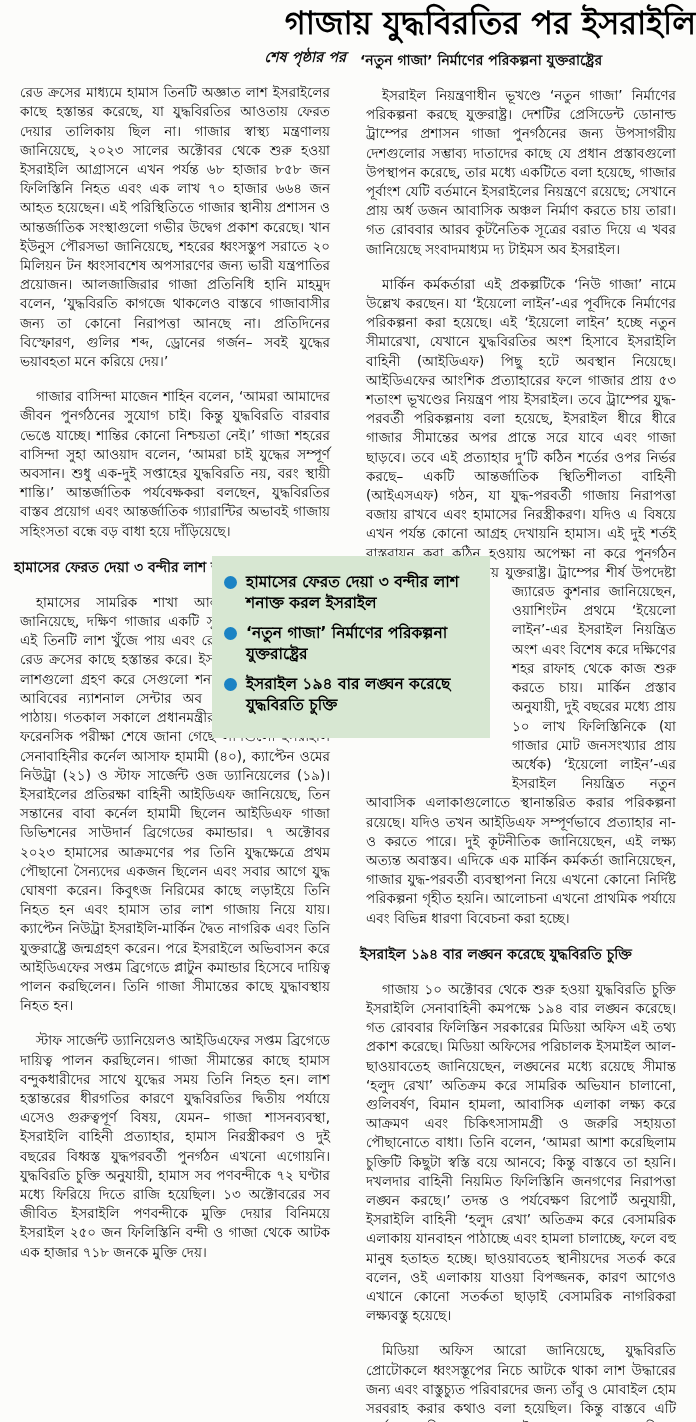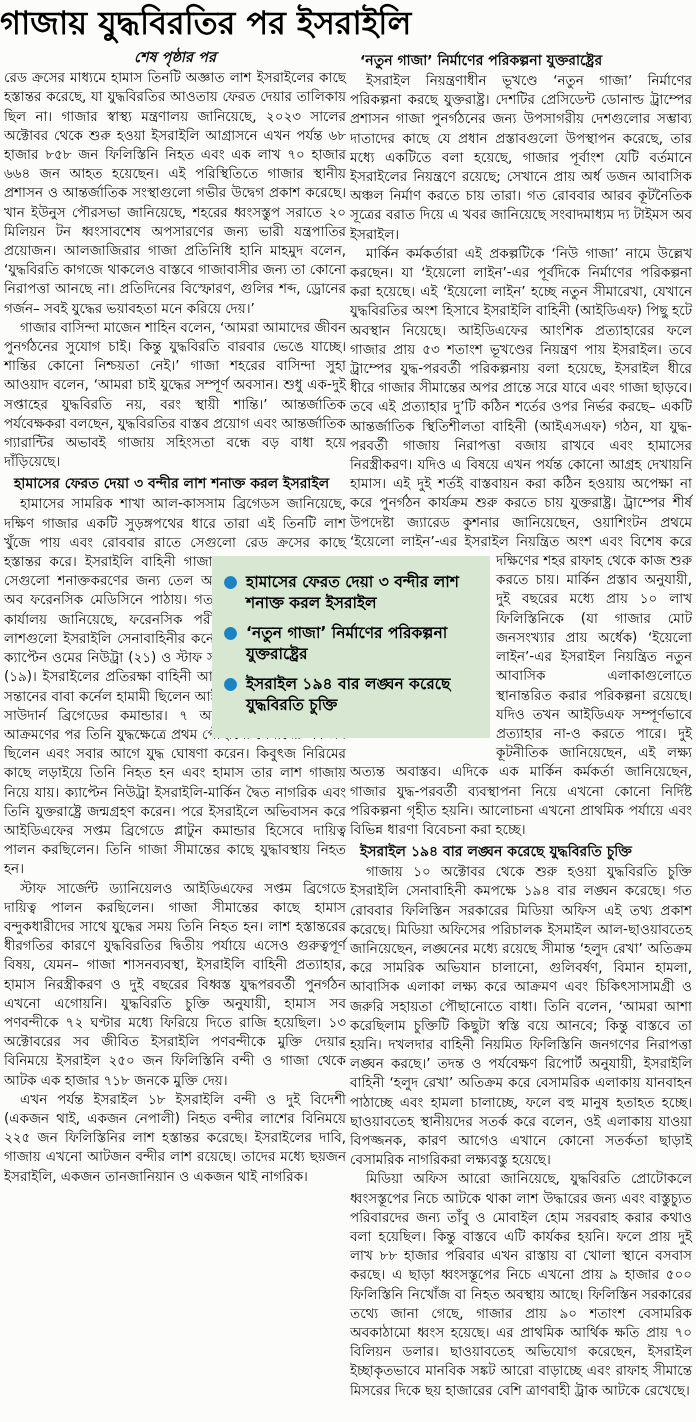--- a/index.html
+++ b/index.html
@@ -6,39 +6,39 @@
   body{
     width:696px;height:1422px;
     background:#fcfcfa;
     font-family:"DejaVu Sans",sans-serif;
     color:#0c0c0c;
     position:relative;
     overflow:hidden;
   }
   .headline{
     position:absolute;left:0;top:2px;width:696px;
-    text-align:left;font-weight:bold;font-size:32px;line-height:42px;
+    text-align:right;font-weight:bold;font-size:32px;line-height:42px;
     color:#000;
   }
   .col{
     position:absolute;top:48px;width:342px;
     font-size:13.5px;line-height:19.2px;
     text-align:justify;
   }
   .col-left{left:4px;}
   .col-right{left:350px;}
   .dateline{
     font-weight:bold;font-style:italic;font-size:14.5px;
-    margin:0 0 1px 0;text-align:center;
+    margin:0 0 1px 0;text-align:right;
   }
   .sec-h{
     font-weight:bold;font-size:14px;line-height:20px;
     margin:2px 0 1px 0;text-align:left;text-indent:10px;
   }
-  p.body-p{margin:0;text-indent:16px;}
+  p.body-p{margin:16px;text-indent:16px;}
   p.no-indent{text-indent:0;}
   
   .spacer-l{
     float:right;width:134px;height:223px;margin-left:6px;
     shape-outside:inset(41px 0 0 0);
   }
   .spacer-r{
     float:left;width:140px;height:500px;margin-right:6px;
     shape-outside:inset(318px 0 0 0);
   }
@@ -64,21 +64,20 @@
 
 <div class="headline">গাজায় যুদ্ধবিরতির পর ইসরাইলি</div>
 
 <div class="col col-left">
   <div class="dateline">শেষ পৃষ্ঠার পর</div>
   <p class="body-p no-indent">রেড ক্রসের মাধ্যমে হামাস তিনটি অজ্ঞাত লাশ ইসরাইলের কাছে হস্তান্তর করেছে, যা যুদ্ধবিরতির আওতায় ফেরত দেয়ার তালিকায় ছিল না। গাজার স্বাস্থ্য মন্ত্রণালয় জানিয়েছে, ২০২৩ সালের অক্টোবর থেকে শুরু হওয়া ইসরাইলি আগ্রাসনে এখন পর্যন্ত ৬৮ হাজার ৮৫৮ জন ফিলিস্তিনি নিহত এবং এক লাখ ৭০ হাজার ৬৬৪ জন আহত হয়েছেন। এই পরিস্থিতিতে গাজার স্থানীয় প্রশাসন ও আন্তর্জাতিক সংস্থাগুলো গভীর উদ্বেগ প্রকাশ করেছে। খান ইউনুস পৌরসভা জানিয়েছে, শহরের ধ্বংসস্তুপ সরাতে ২০ মিলিয়ন টন ধ্বংসাবশেষ অপসারণের জন্য ভারী যন্ত্রপাতির প্রয়োজন। আলজাজিরার গাজা প্রতিনিধি হানি মাহমুদ বলেন, ‘যুদ্ধবিরতি কাগজে থাকলেও বাস্তবে গাজাবাসীর জন্য তা কোনো নিরাপত্তা আনছে না। প্রতিদিনের বিস্ফোরণ, গুলির শব্দ, ড্রোনের গর্জন– সবই যুদ্ধের ভয়াবহতা মনে করিয়ে দেয়।’</p>
   <p class="body-p">গাজার বাসিন্দা মাজেন শাহিন বলেন, ‘আমরা আমাদের জীবন পুনর্গঠনের সুযোগ চাই। কিন্তু যুদ্ধবিরতি বারবার ভেঙে যাচ্ছে। শান্তির কোনো নিশ্চয়তা নেই।’ গাজা শহরের বাসিন্দা সুহা আওয়াদ বলেন, ‘আমরা চাই যুদ্ধের সম্পূর্ণ অবসান। শুধু এক-দুই সপ্তাহের যুদ্ধবিরতি নয়, বরং স্থায়ী শান্তি।’ আন্তর্জাতিক পর্যবেক্ষকরা বলছেন, যুদ্ধবিরতির বাস্তব প্রয়োগ এবং আন্তর্জাতিক গ্যারান্টির অভাবই গাজায় সহিংসতা বন্ধে বড় বাধা হয়ে দাঁড়িয়েছে।</p>
   <div class="sec-h">হামাসের ফেরত দেয়া ৩ বন্দীর লাশ শনাক্ত করল ইসরাইল</div>
   <p class="body-p">হামাসের সামরিক শাখা আল-কাসসাম ব্রিগেডস জানিয়েছে, দক্ষিণ গাজার একটি সুড়ঙ্গপথের ধারে তারা এই তিনটি লাশ খুঁজে পায় এবং রোববার রাতে সেগুলো রেড ক্রসের কাছে হস্তান্তর করে। ইসরাইলি বাহিনী গাজায় লাশগুলো গ্রহণ করে সেগুলো শনাক্তকরণের জন্য তেল আবিবের ন্যাশনাল সেন্টার অব ফরেনসিক মেডিসিনে পাঠায়। গতকাল সকালে প্রধানমন্ত্রীর কার্যালয় জানিয়েছে, ফরেনসিক পরীক্ষা শেষে জানা গেছে লাশগুলো ইসরাইলি সেনাবাহিনীর কর্নেল আসাফ হামামী (৪০), ক্যাপ্টেন ওমের নিউট্রা (২১) ও স্টাফ সার্জেন্ট ওজ ড্যানিয়েলের (১৯)। ইসরাইলের প্রতিরক্ষা বাহিনী আইডিএফ জানিয়েছে, তিন সন্তানের বাবা কর্নেল হামামী ছিলেন আইডিএফ গাজা ডিভিশনের সাউদার্ন ব্রিগেডের কমান্ডার। ৭ অক্টোবর ২০২৩ হামাসের আক্রমণের পর তিনি যুদ্ধক্ষেত্রে প্রথম পৌছানো সৈন্যদের একজন ছিলেন এবং সবার আগে যুদ্ধ ঘোষণা করেন। কিবুৎজ নিরিমের কাছে লড়াইয়ে তিনি নিহত হন এবং হামাস তার লাশ গাজায় নিয়ে যায়। ক্যাপ্টেন নিউট্রা ইসরাইলি-মার্কিন দ্বৈত নাগরিক এবং তিনি যুক্তরাষ্ট্রে জন্মগ্রহণ করেন। পরে ইসরাইলে অভিবাসন করে আইডিএফের সপ্তম ব্রিগেডে প্লাটুন কমান্ডার হিসেবে দায়িত্ব পালন করছিলেন। তিনি গাজা সীমান্তের কাছে যুদ্ধাবস্থায় নিহত হন।</p>
   <p class="body-p">স্টাফ সার্জেন্ট ড্যানিয়েলও আইডিএফের সপ্তম ব্রিগেডে দায়িত্ব পালন করছিলেন। গাজা সীমান্তের কাছে হামাস বন্দুকধারীদের সাথে যুদ্ধের সময় তিনি নিহত হন। লাশ হস্তান্তরের ধীরগতির কারণে যুদ্ধবিরতির দ্বিতীয় পর্যায়ে এসেও গুরুত্বপূর্ণ বিষয়, যেমন– গাজা শাসনব্যবস্থা, ইসরাইলি বাহিনী প্রত্যাহার, হামাস নিরস্ত্রীকরণ ও দুই বছরের বিধ্বস্ত যুদ্ধপরবর্তী পুনর্গঠন এখনো এগোয়নি। যুদ্ধবিরতি চুক্তি অনুযায়ী, হামাস সব পণবন্দীকে ৭২ ঘণ্টার মধ্যে ফিরিয়ে দিতে রাজি হয়েছিল। ১৩ অক্টোবরের সব জীবিত ইসরাইলি পণবন্দীকে মুক্তি দেয়ার বিনিময়ে ইসরাইল ২৫০ জন ফিলিস্তিনি বন্দী ও গাজা থেকে আটক এক হাজার ৭১৮ জনকে মুক্তি দেয়।</p>
-  <p class="body-p">এখন পর্যন্ত ইসরাইল ১৮ ইসরাইলি বন্দী ও দুই বিদেশী (একজন থাই, একজন নেপালী) নিহত বন্দীর লাশের বিনিময়ে ২২৫ জন ফিলিস্তিনির লাশ হস্তান্তর করেছে। ইসরাইলের দাবি, গাজায় এখনো আটজন বন্দীর লাশ রয়েছে। তাদের মধ্যে ছয়জন ইসরাইলি, একজন তানজানিয়ান ও একজন থাই নাগরিক।</p>
 </div>
 
 <div class="col col-right">
   <div class="sec-h">‘নতুন গাজা’ নির্মাণের পরিকল্পনা যুক্তরাষ্ট্রের</div>
   <p class="body-p">ইসরাইল নিয়ন্ত্রণাধীন ভূখণ্ডে ‘নতুন গাজা’ নির্মাণের পরিকল্পনা করছে যুক্তরাষ্ট্র। দেশটির প্রেসিডেন্ট ডোনাল্ড ট্রাম্পের প্রশাসন গাজা পুনর্গঠনের জন্য উপসাগরীয় দেশগুলোর সম্ভাব্য দাতাদের কাছে যে প্রধান প্রস্তাবগুলো উপস্থাপন করেছে, তার মধ্যে একটিতে বলা হয়েছে, গাজার পূর্বাংশ যেটি বর্তমানে ইসরাইলের নিয়ন্ত্রণে রয়েছে; সেখানে প্রায় অর্ধ ডজন আবাসিক অঞ্চল নির্মাণ করতে চায় তারা। গত রোববার আরব কূটনৈতিক সূত্রের বরাত দিয়ে এ খবর জানিয়েছে সংবাদমাধ্যম দ্য টাইমস অব ইসরাইল।</p>
   <p class="body-p"><span class="spacer-r"></span><span>মার্কিন কর্মকর্তারা এই প্রকল্পটিকে ‘নিউ গাজা’ নামে উল্লেখ করছেন। যা ‘ইয়েলো লাইন’-এর পূর্বদিকে নির্মাণের পরিকল্পনা করা হয়েছে। এই ‘ইয়েলো লাইন’ হচ্ছে নতুন সীমারেখা, যেখানে যুদ্ধবিরতির অংশ হিসাবে ইসরাইলি বাহিনী (আইডিএফ) পিছু হটে অবস্থান নিয়েছে। আইডিএফের আংশিক প্রত্যাহারের ফলে গাজার প্রায় ৫৩ শতাংশ ভূখণ্ডের নিয়ন্ত্রণ পায় ইসরাইল। তবে ট্রাম্পের যুদ্ধ-পরবর্তী পরিকল্পনায় বলা হয়েছে, ইসরাইল ধীরে ধীরে গাজার সীমান্তের অপর প্রান্তে সরে যাবে এবং গাজা ছাড়বে। তবে এই প্রত্যাহার দু’টি কঠিন শর্তের ওপর নির্ভর করছে– একটি আন্তর্জাতিক স্থিতিশীলতা বাহিনী (আইএসএফ) গঠন, যা যুদ্ধ-পরবর্তী গাজায় নিরাপত্তা বজায় রাখবে এবং হামাসের নিরস্ত্রীকরণ। যদিও এ বিষয়ে এখন পর্যন্ত কোনো আগ্রহ দেখায়নি হামাস। এই দুই শর্তই বাস্তবায়ন করা কঠিন হওয়ায় অপেক্ষা না করে পুনর্গঠন কার্যক্রম শুরু করতে চায় যুক্তরাষ্ট্র। ট্রাম্পের শীর্ষ উপদেষ্টা জ্যারেড কুশনার জানিয়েছেন, ওয়াশিংটন প্রথমে ‘ইয়েলো লাইন’-এর ইসরাইল নিয়ন্ত্রিত অংশ এবং বিশেষ করে দক্ষিণের শহর রাফাহ থেকে কাজ শুরু করতে চায়। মার্কিন প্রস্তাব অনুযায়ী, দুই বছরের মধ্যে প্রায় ১০ লাখ ফিলিস্তিনিকে (যা গাজার মোট জনসংখ্যার প্রায় অর্ধেক) ‘ইয়েলো লাইন’-এর ইসরাইল নিয়ন্ত্রিত নতুন আবাসিক এলাকাগুলোতে স্থানান্তরিত করার পরিকল্পনা রয়েছে। যদিও তখন আইডিএফ সম্পূর্ণভাবে প্রত্যাহার না-ও করতে পারে। দুই কূটনীতিক জানিয়েছেন, এই লক্ষ্য অত্যন্ত অবাস্তব। এদিকে এক মার্কিন কর্মকর্তা জানিয়েছেন, গাজার যুদ্ধ-পরবর্তী ব্যবস্থাপনা নিয়ে এখনো কোনো নির্দিষ্ট পরিকল্পনা গৃহীত হয়নি। আলোচনা এখনো প্রাথমিক পর্যায়ে এবং বিভিন্ন ধারণা বিবেচনা করা হচ্ছে।</span></p>
   <div class="sec-h">ইসরাইল ১৯৪ বার লঙ্ঘন করেছে যুদ্ধবিরতি চুক্তি</div>
   <p class="body-p">গাজায় ১০ অক্টোবর থেকে শুরু হওয়া যুদ্ধবিরতি চুক্তি ইসরাইলি সেনাবাহিনী কমপক্ষে ১৯৪ বার লঙ্ঘন করেছে। গত রোববার ফিলিস্তিন সরকারের মিডিয়া অফিস এই তথ্য প্রকাশ করেছে। মিডিয়া অফিসের পরিচালক ইসমাইল আল-ছাওয়াবতেহ জানিয়েছেন, লঙ্ঘনের মধ্যে রয়েছে সীমান্ত ‘হলুদ রেখা’ অতিক্রম করে সামরিক অভিযান চালানো, গুলিবর্ষণ, বিমান হামলা, আবাসিক এলাকা লক্ষ্য করে আক্রমণ এবং চিকিৎসাসামগ্রী ও জরুরি সহায়তা পৌছানোতে বাধা। তিনি বলেন, ‘আমরা আশা করেছিলাম চুক্তিটি কিছুটা স্বস্তি বয়ে আনবে; কিন্তু বাস্তবে তা হয়নি। দখলদার বাহিনী নিয়মিত ফিলিস্তিনি জনগণের নিরাপত্তা লঙ্ঘন করছে।’ তদন্ত ও পর্যবেক্ষণ রিপোর্ট অনুযায়ী, ইসরাইলি বাহিনী ‘হলুদ রেখা’ অতিক্রম করে বেসামরিক এলাকায় যানবাহন পাঠাচ্ছে এবং হামলা চালাচ্ছে, ফলে বহু মানুষ হতাহত হচ্ছে। ছাওয়াবতেহ স্থানীয়দের সতর্ক করে বলেন, ওই এলাকায় যাওয়া বিপজ্জনক, কারণ আগেও এখানে কোনো সতর্কতা ছাড়াই বেসামরিক নাগরিকরা লক্ষ্যবস্তু হয়েছে।</p>
   <p class="body-p">মিডিয়া অফিস আরো জানিয়েছে, যুদ্ধবিরতি প্রোটোকলে ধ্বংসস্তূপের নিচে আটকে থাকা লাশ উদ্ধারের জন্য এবং বাস্তুচ্যুত পরিবারদের জন্য তাঁবু ও মোবাইল হোম সরবরাহ করার কথাও বলা হয়েছিল। কিন্তু বাস্তবে এটি কার্যকর হয়নি। ফলে প্রায় দুই লাখ ৮৮ হাজার পরিবার এখন রাস্তায় বা খোলা স্থানে বসবাস করছে। এ ছাড়া ধ্বংসস্তূপের নিচে এখনো প্রায় ৯ হাজার ৫০০ ফিলিস্তিনি নিখোঁজ বা নিহত অবস্থায় আছে। ফিলিস্তিন সরকারের তথ্যে জানা গেছে, গাজার প্রায় ৯০ শতাংশ বেসামরিক অবকাঠামো ধ্বংস হয়েছে। এর প্রাথমিক আর্থিক ক্ষতি প্রায় ৭০ বিলিয়ন ডলার। ছাওয়াবতেহ অভিযোগ করেছেন, ইসরাইল ইচ্ছাকৃতভাবে মানবিক সঙ্কট আরো বাড়াচ্ছে এবং রাফাহ সীমান্তে মিসরের দিকে ছয় হাজারের বেশি ত্রাণবাহী ট্রাক আটকে রেখেছে।</p>
 </div>

